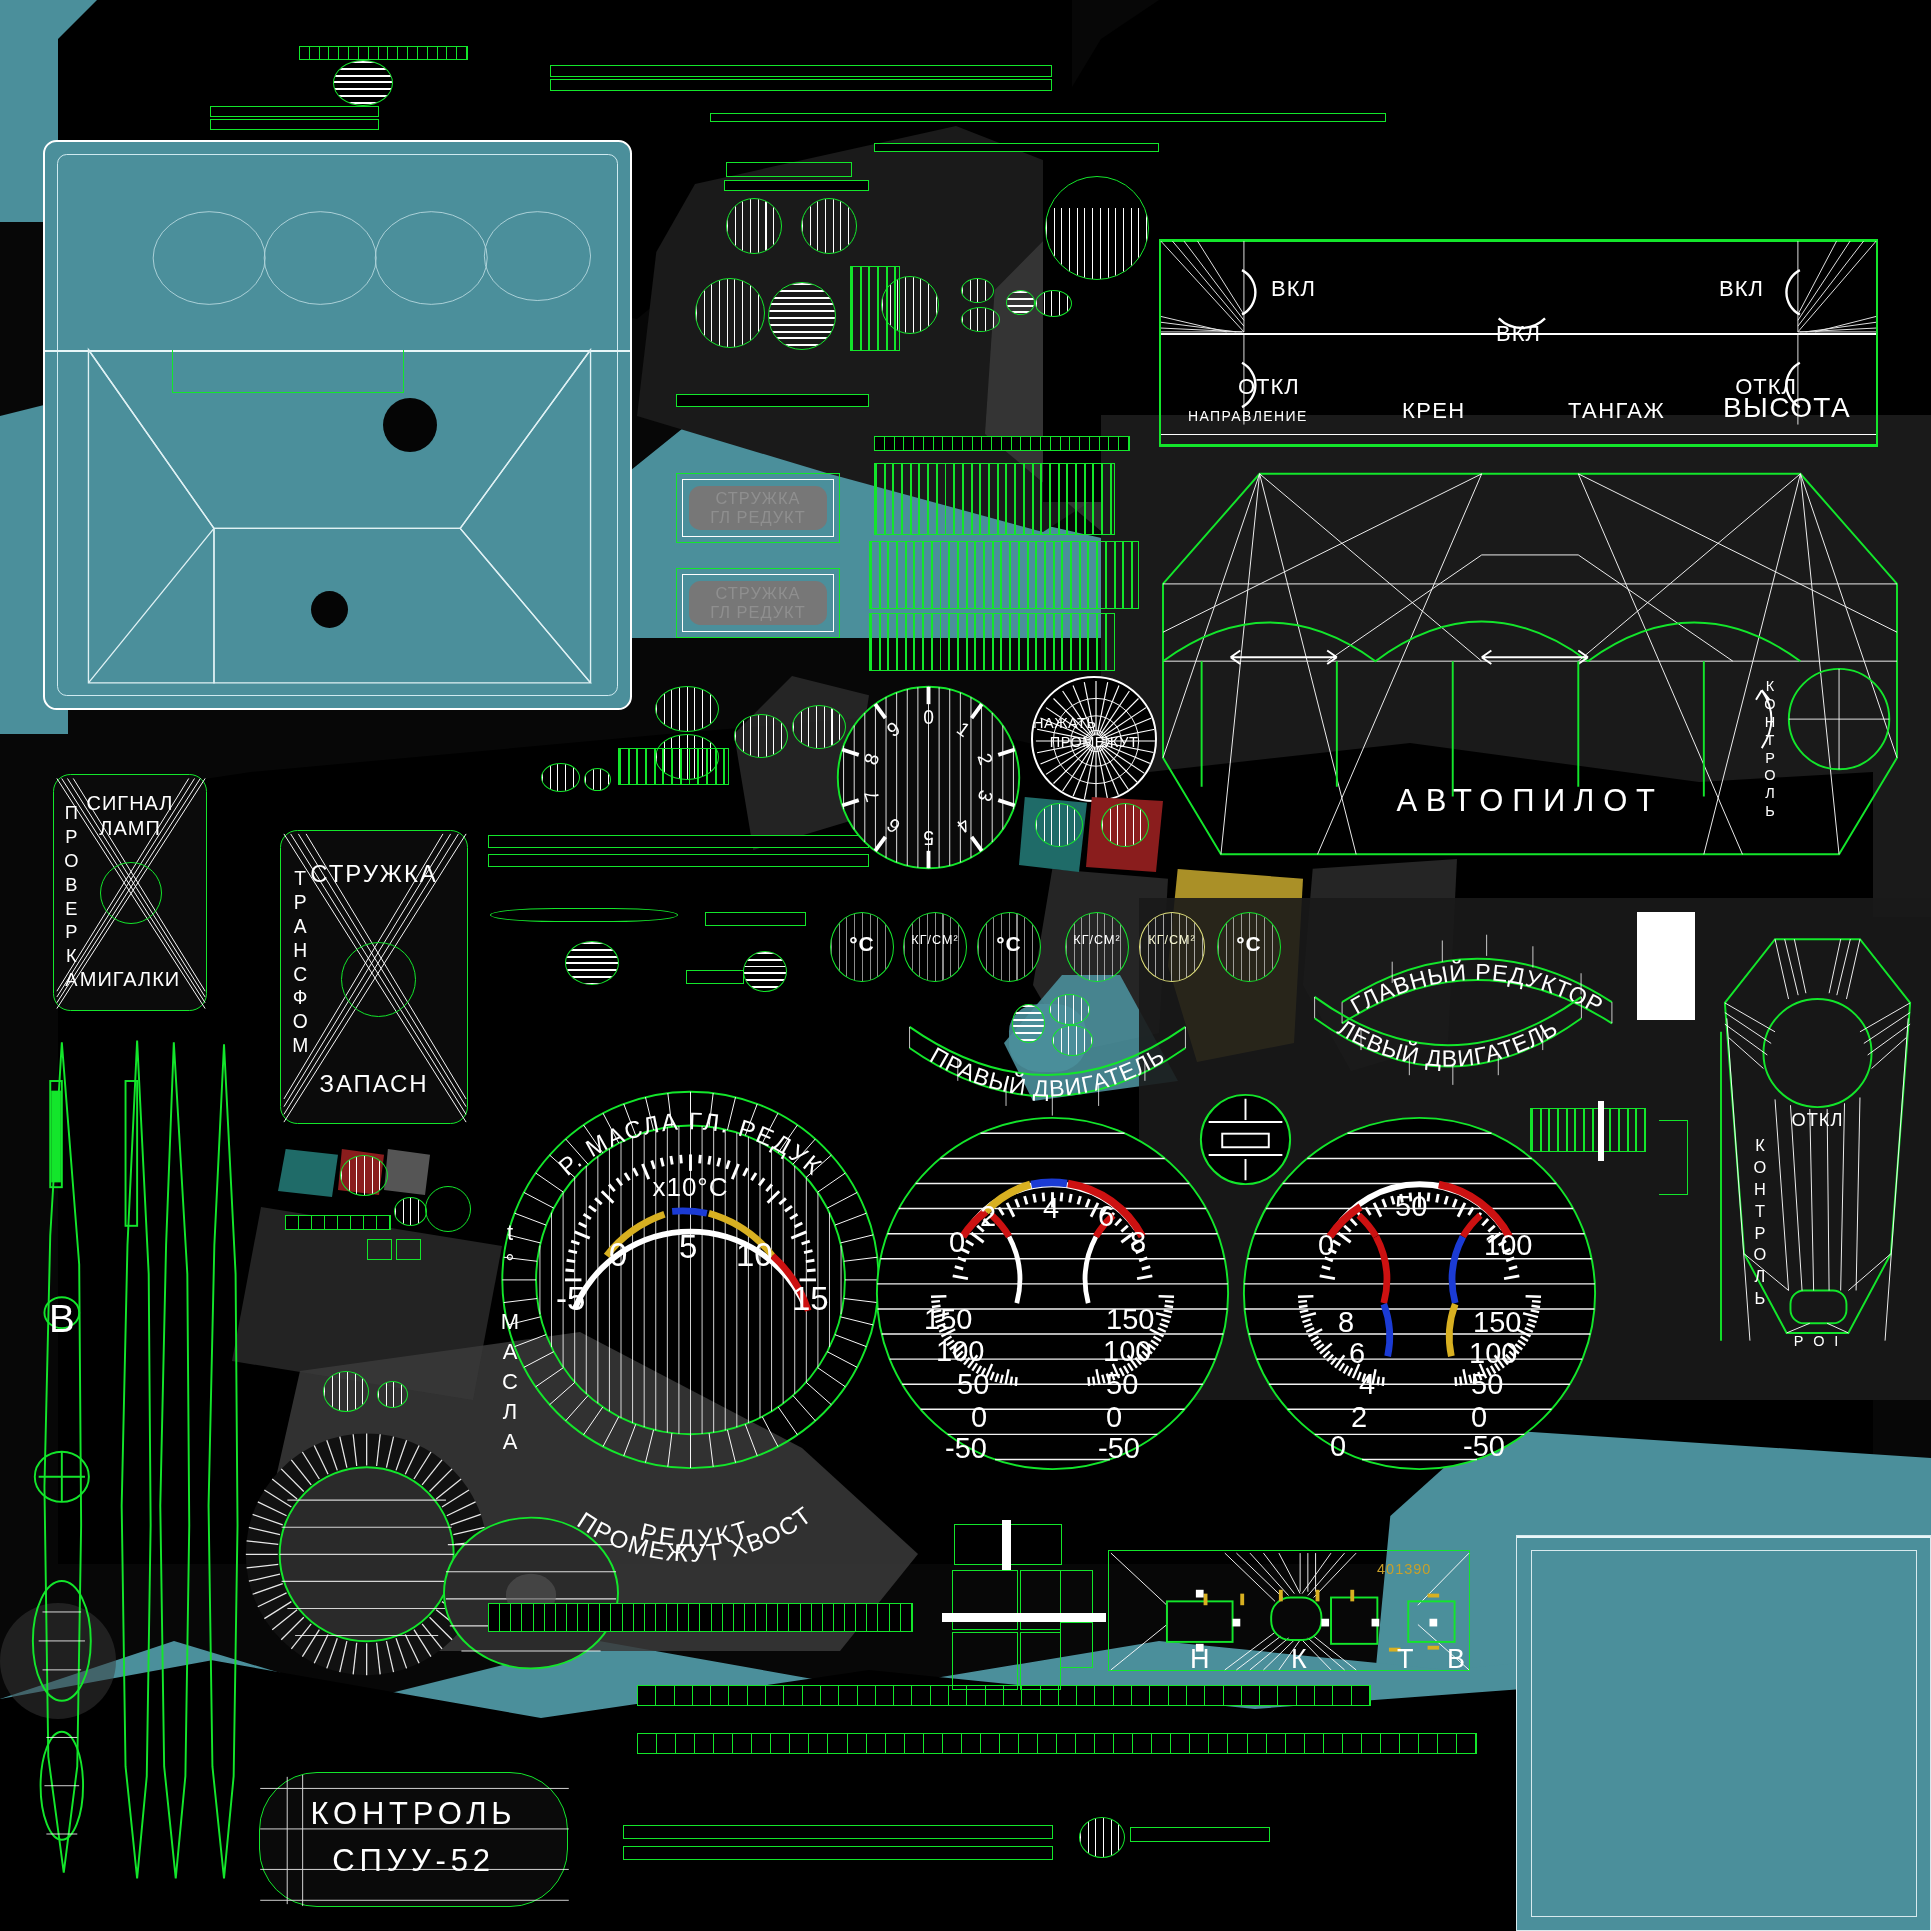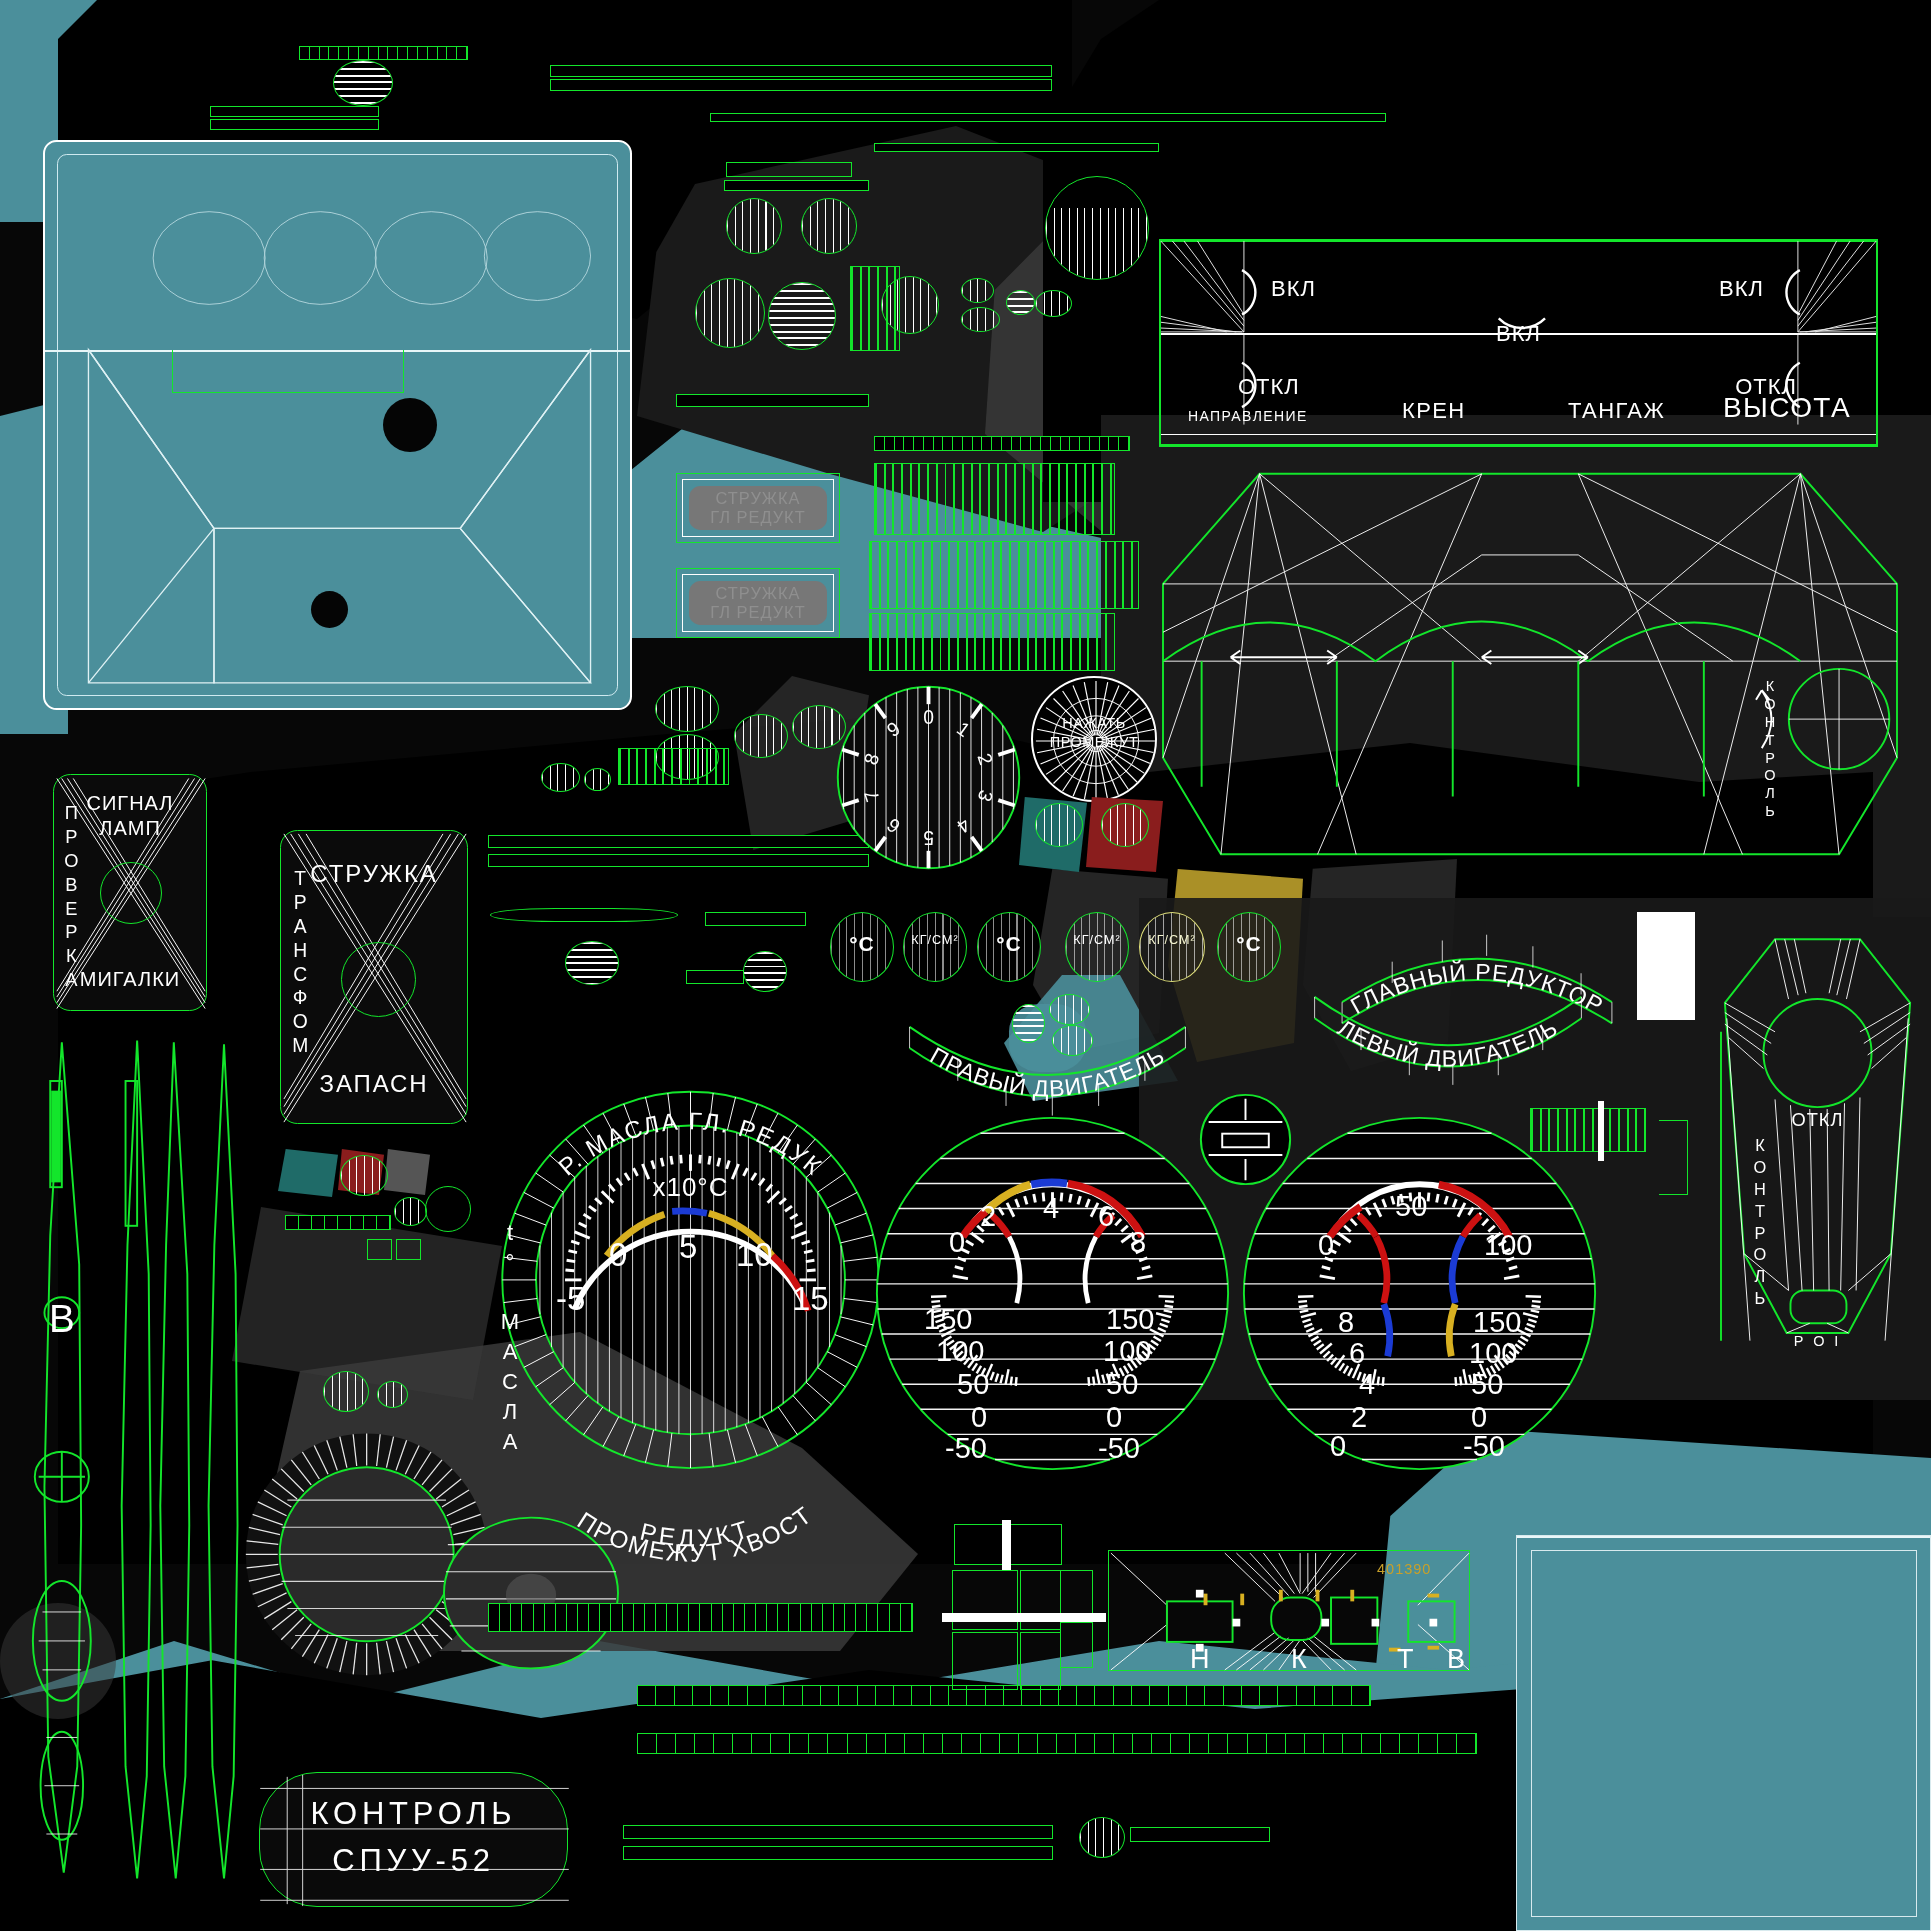--- a/index.html
+++ b/index.html
@@ -709,21 +709,21 @@
           <line x1="68.33342139811761" y1="60.01118232618472" x2="99.44535444721532" y2="13.44888403724218"></line>
           <line x1="69.24264068711929" y1="60.757359312880716" x2="108.84062043356593" y2="21.15937956643404"></line>
           <line x1="69.98881767381528" y1="61.666578601882385" x2="116.5511159627578" y2="30.554645552784663"></line>
           <line x1="70.54327719506772" y1="62.703899405809466" x2="122.28053101569978" y2="41.27362719336445"></line>
           <line x1="70.88471168241938" y1="63.829458067903225" x2="125.80868738500028" y2="52.90440003500002"></line>
         </g>
       <circle cx="65" cy="65" r="44" fill="none" stroke="#fff" stroke-width="1"></circle>
       <circle cx="65" cy="65" r="26" fill="none" stroke="#fff" stroke-width="1"></circle>
       <circle cx="65" cy="65" r="11" fill="none" stroke="#fff" stroke-width="1"></circle>
     </svg>
-    <span class="lbl" style="left:0;top:37px;width:100%;text-align:center;font-size:14.5px;letter-spacing:0.5px">НАЖАТЬ</span>
+    <span class="lbl" style="left:0;top:37px;width:100%;font-size:14.5px;letter-spacing:0.5px">НАЖАТЬ</span>
     <span class="lbl" style="left:0;top:56px;width:100%;text-align:center;font-size:14.5px;letter-spacing:0.5px">ПРОМЕЖУТ</span>
   </div>
 
   <div class="lamp" style="left:830px;top:912px;width:64px;height:70px">
     <div class="vstripes" style="inset:0;opacity:.55"></div>
     <span class="lbl" style="left:0;top:19.3px;width:100%;text-align:center;font-size:21px;font-weight:bold">°C</span>
   </div>
   <div class="lamp" style="left:903px;top:912px;width:64px;height:70px">
     <div class="vstripes" style="inset:0;opacity:.55"></div>
     <span class="lbl" style="left:0;top:21px;width:100%;text-align:center;font-size:12.6px;line-height:1.05">КГ/СМ²</span>
@@ -860,20 +860,21 @@
         <path d="M620 230 Q640 260 620 290 M620 230 L614 240 M620 230 L628 240"></path>
       </g>
       <circle cx="700" cy="260" r="52" fill="none" stroke="#13e62b" stroke-width="2"></circle>
       <g stroke="#fff" stroke-width="1" fill="none" opacity=".9">
         <path d="M648 260 L752 260 M700 208 L700 312"></path>
       </g>
       <g stroke="#13e62b" stroke-width="2" fill="none">
         <path d="M180 200 L180 330 M430 200 L430 330"></path>
       </g>
     </svg>
+    <span class="lbl" style="left:0;top:315px;width:734px;text-align:center;font-size:31px;letter-spacing:8.7px">АВТОПИЛОТ</span>
     <span class="lbl vtxt" style="left:599px;top:210px;font-size:14.5px;letter-spacing:1.9px">КОНТРОЛЬ</span>
   </div>
 
   <div style="position:absolute;left:1637px;top:912px;width:58px;height:108px;background:#fff"></div>
 
   <div style="position:absolute;left:1721px;top:935px;width:193px;height:406px;">
     <svg width="193" height="406" style="left:0;top:0" viewBox="0 0 200 420">
       <path d="M56 4 L144 4 L196 70 L176 330 L132 412 L68 412 L24 330 L4 70 Z" fill="none" stroke="#13e62b" stroke-width="2"></path>
       <circle cx="100" cy="122" r="56" fill="none" stroke="#13e62b" stroke-width="2"></circle>
       <rect x="72" y="368" width="58" height="34" rx="14" fill="none" stroke="#13e62b" stroke-width="2"></rect>

